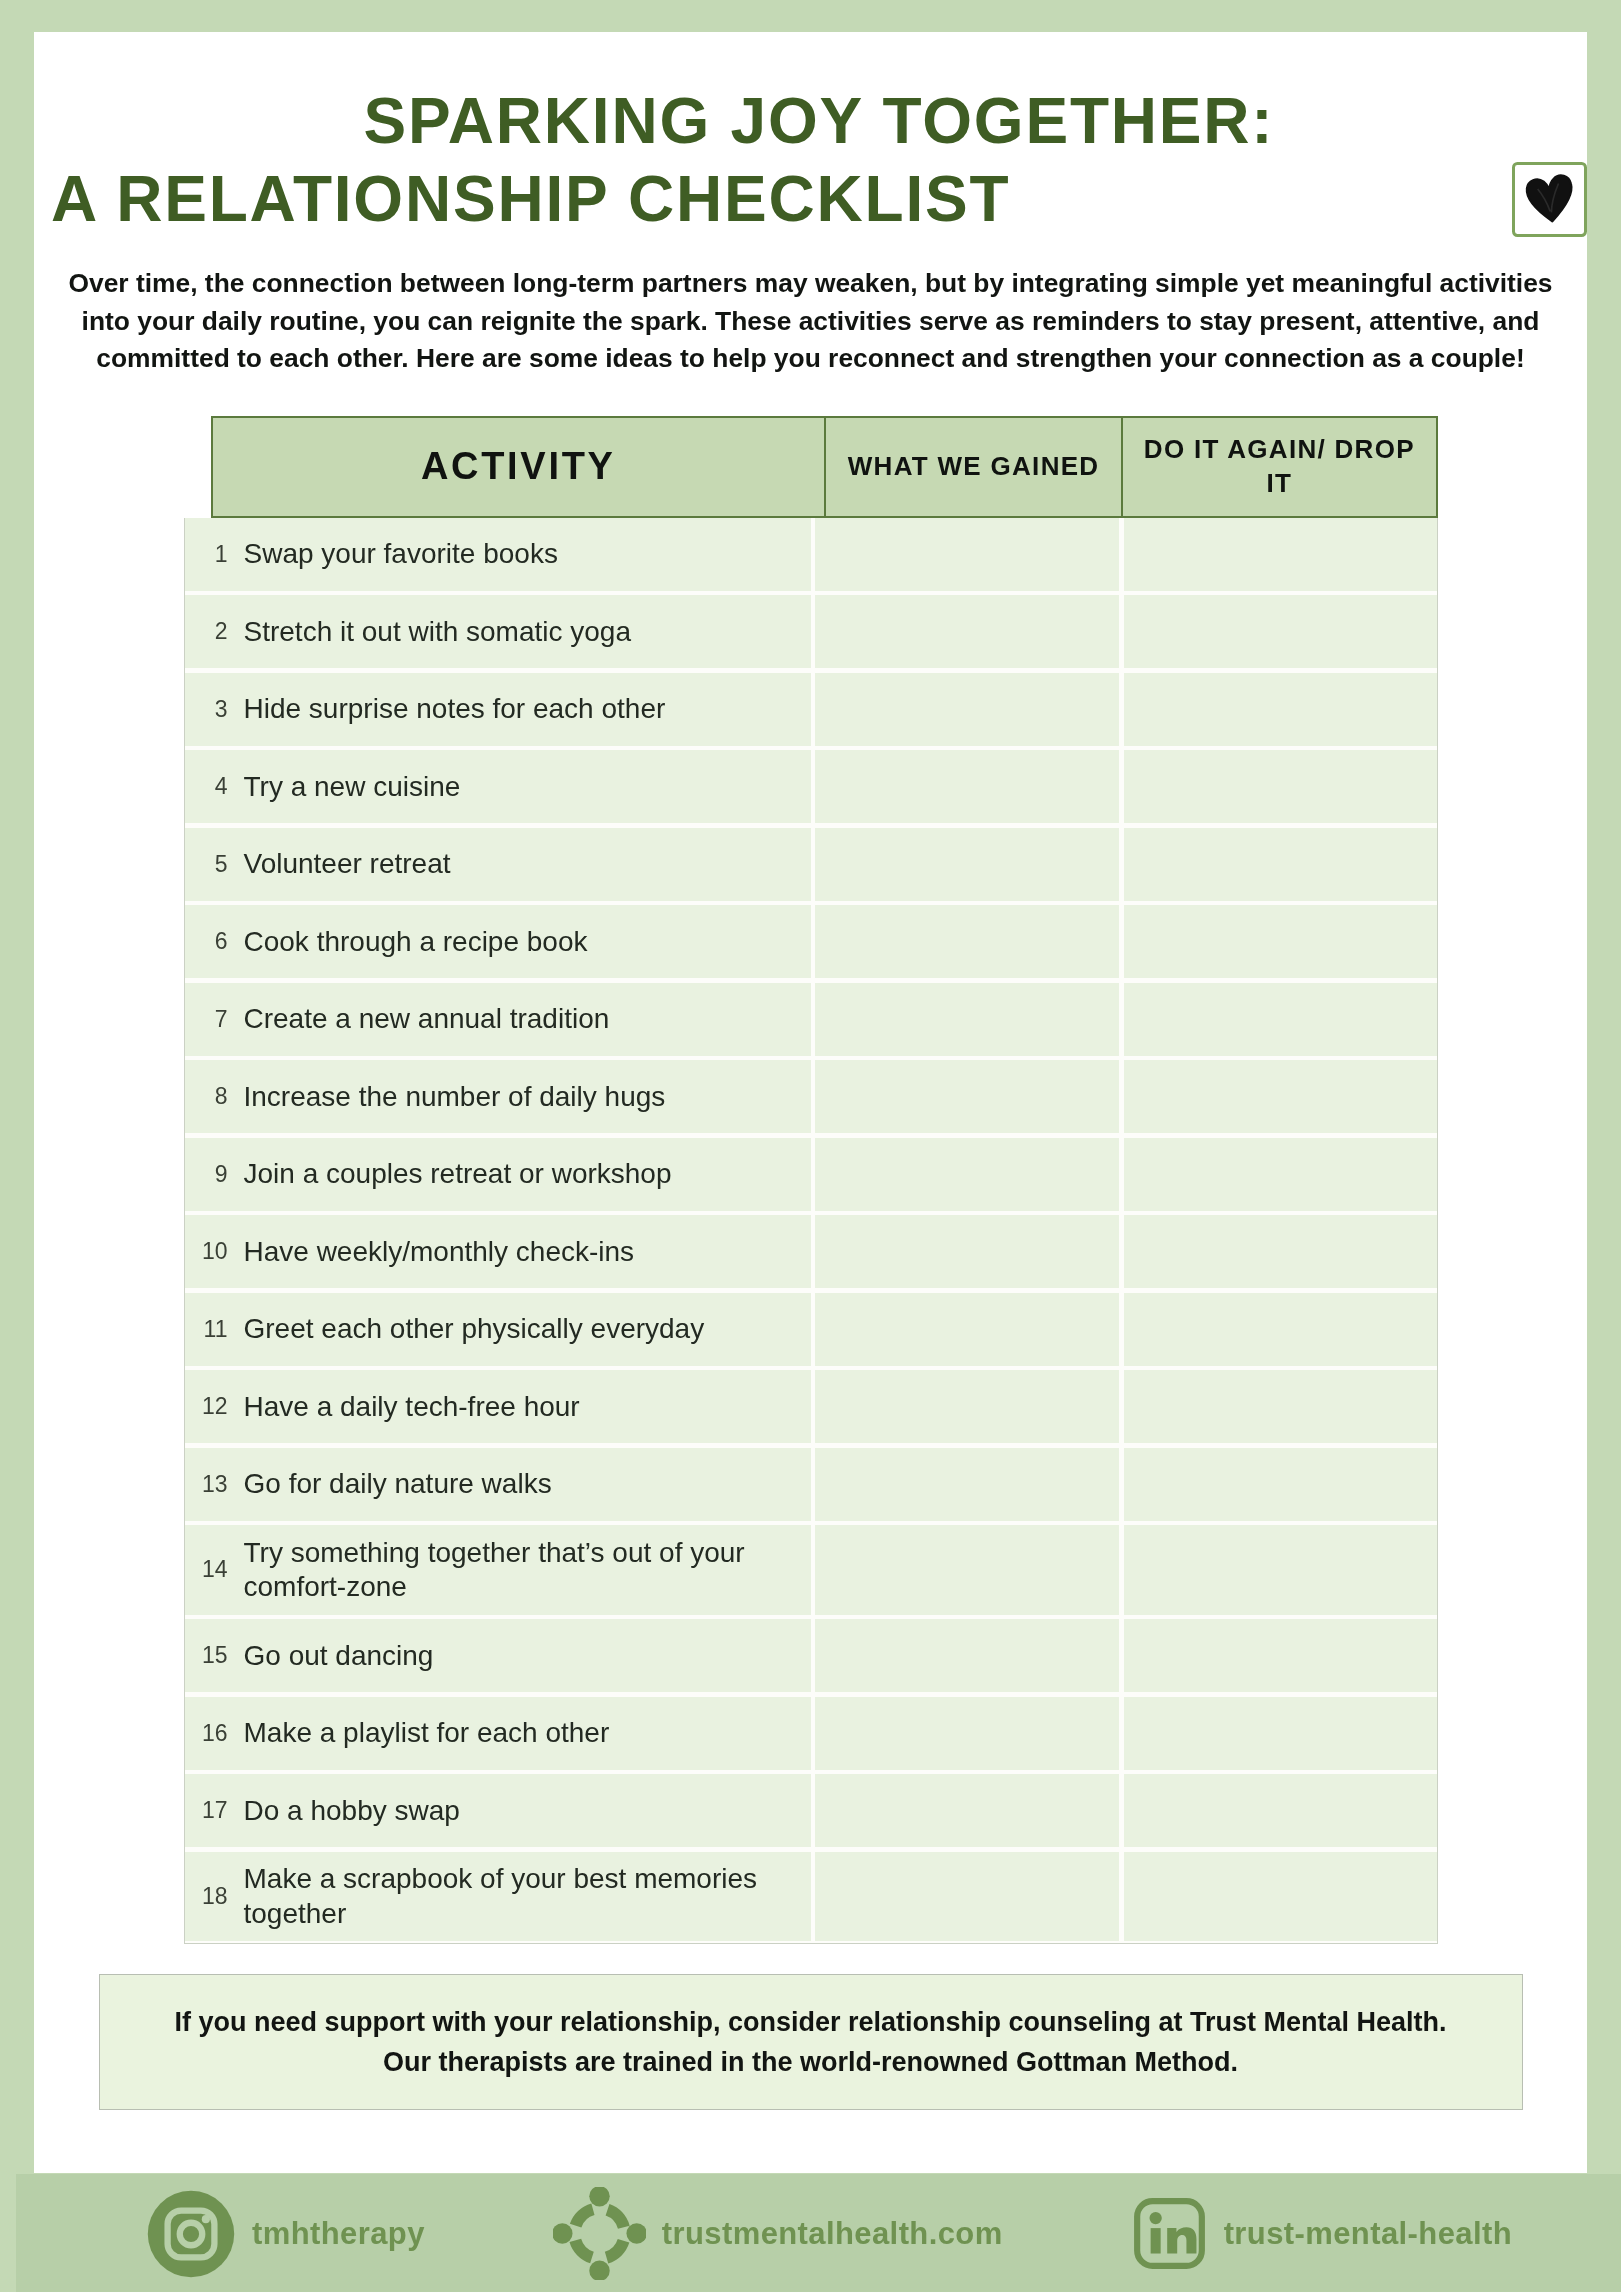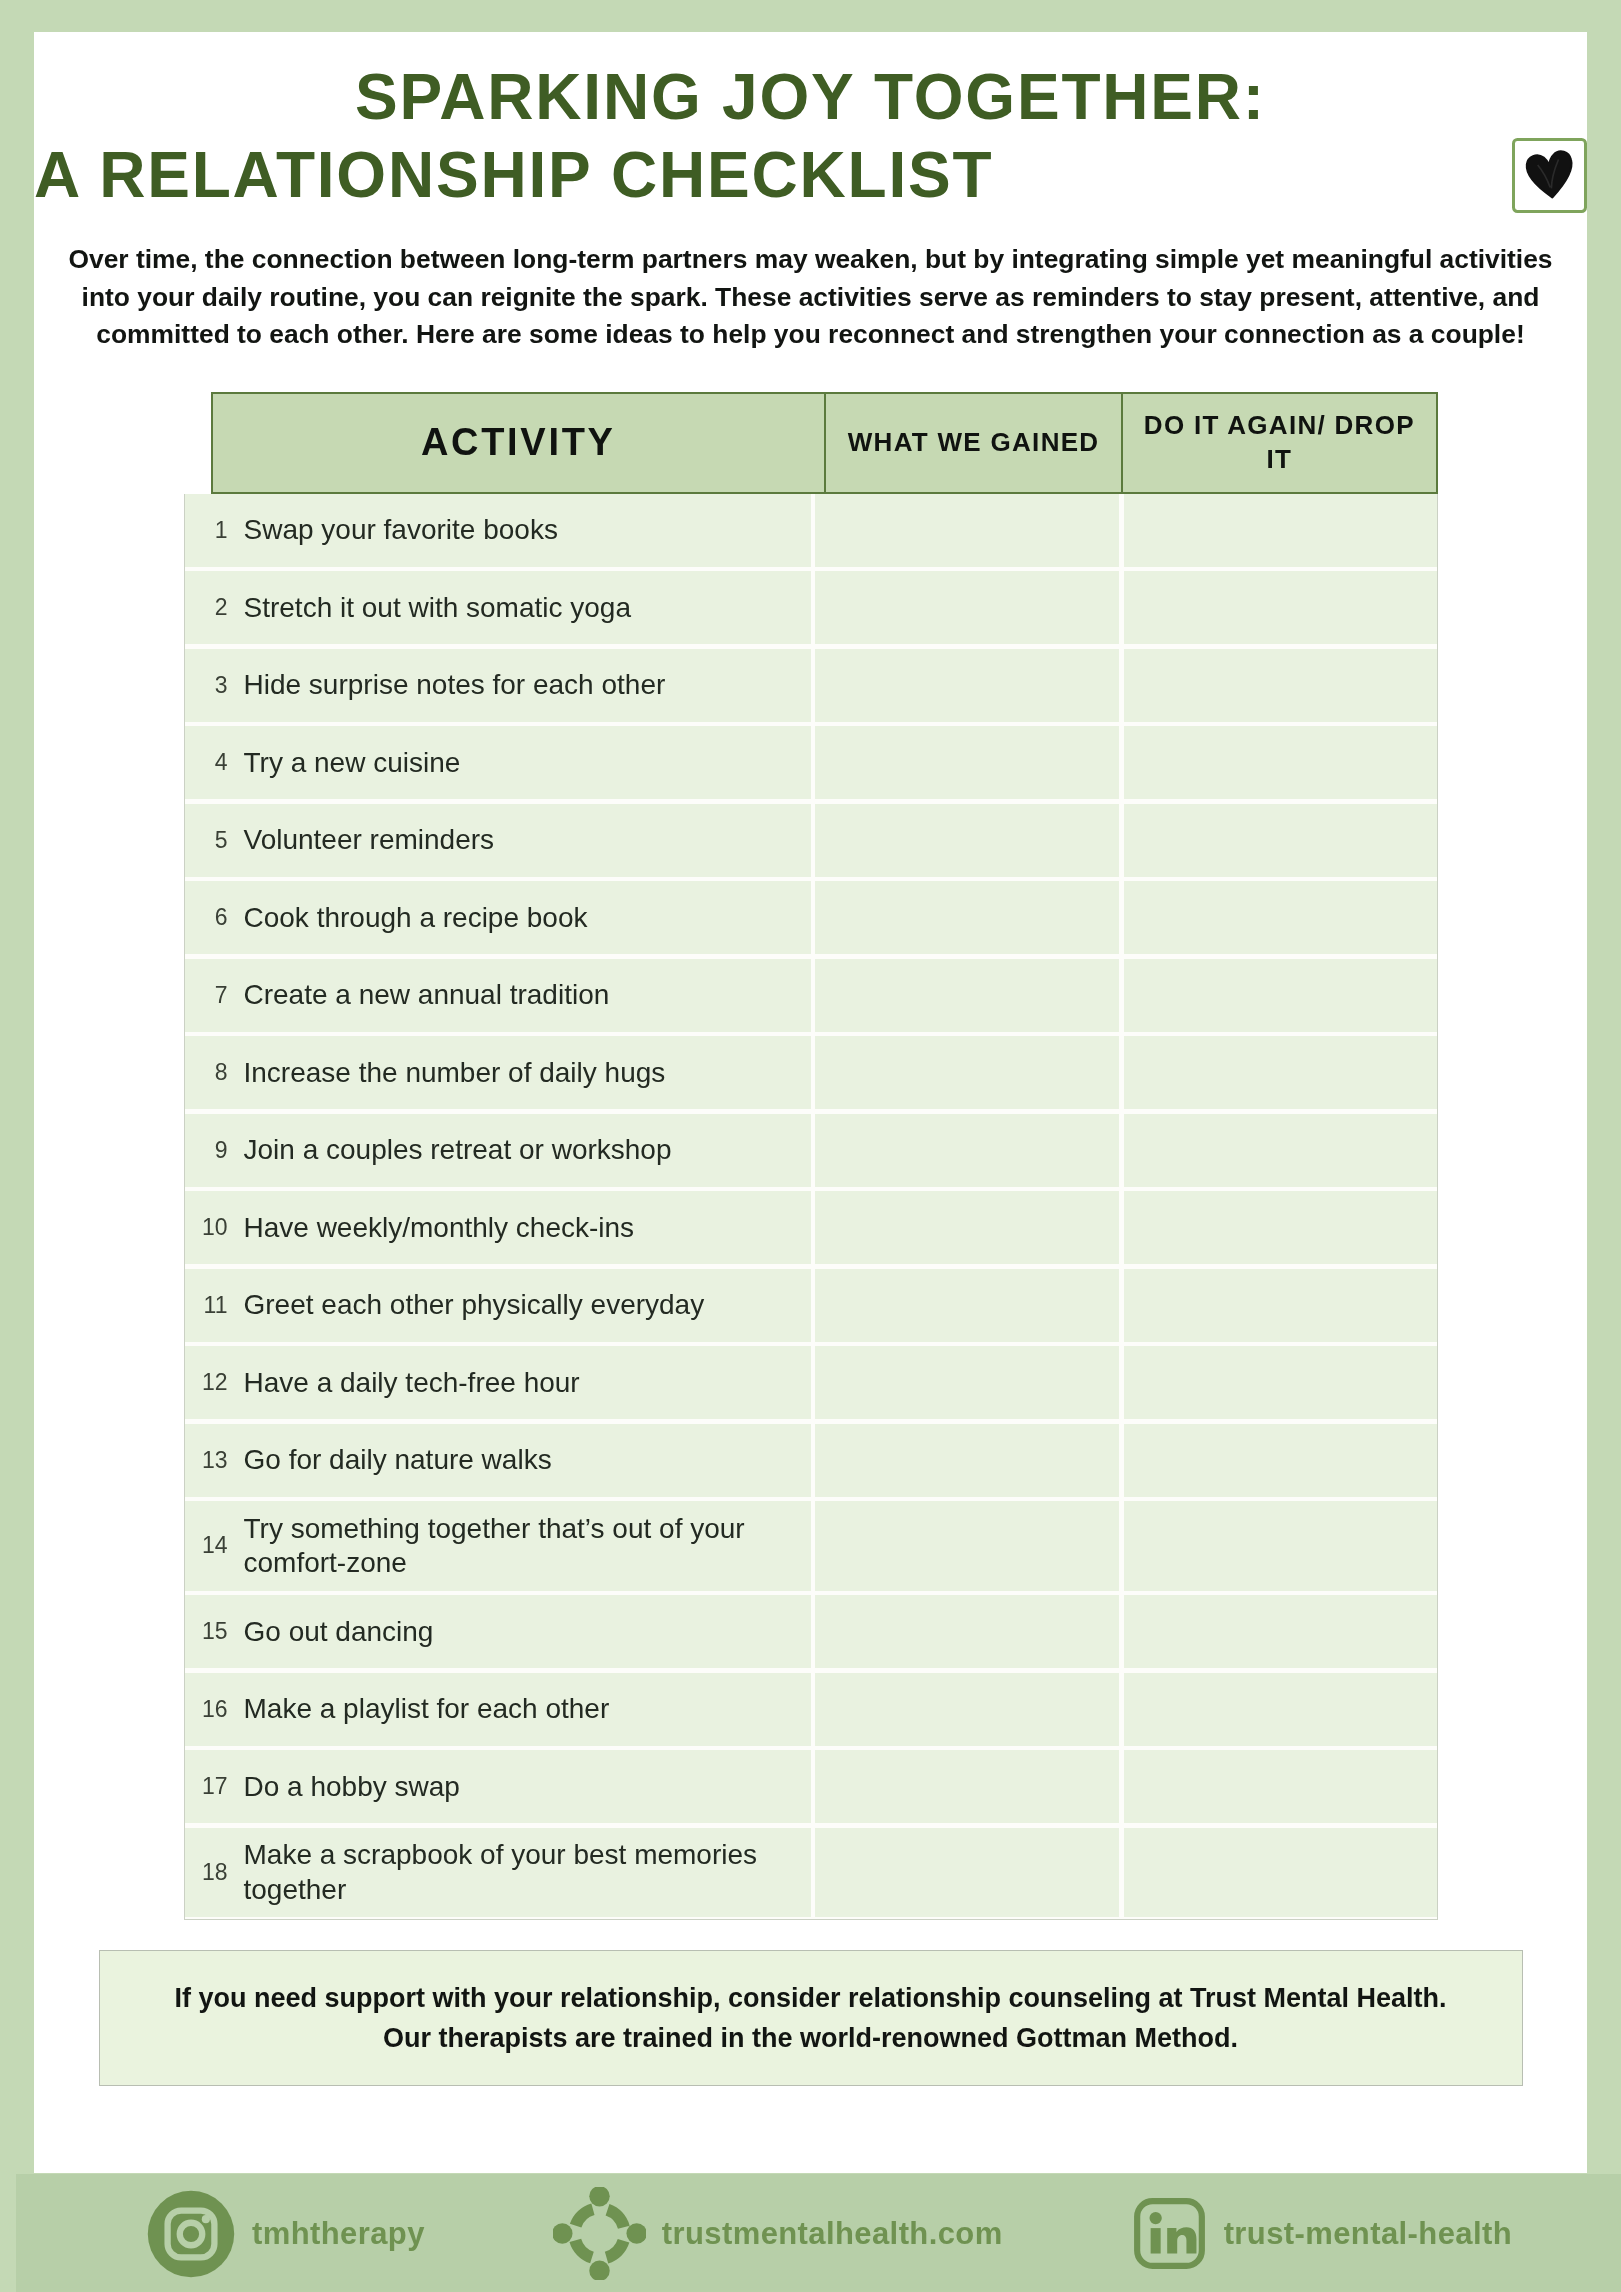--- a/index.html
+++ b/index.html
@@ -6,21 +6,21 @@
   body { background:#9aa99a; font-family:"Liberation Sans", sans-serif; }
   .canvas {
     position:relative; width:1621px; height:2293px; margin:0 auto;
     background:#c4d9b5; overflow:hidden;
   }
   .page {
     position:absolute; left:34px; top:32px; width:1553px; height:2141px;
     background:#ffffff;
   }
   
-  .title-block { margin-top:26px; text-align:center; color:#3f5d24; }
+  .title-block { margin-top:50px; text-align:center; color:#3f5d24;padding-left:17px; }
   .title-line {
     font-size:64px; font-weight:bold; letter-spacing:1.8px; line-height:1.22;
   }
   .title-line2-wrap { display:flex; align-items:center; justify-content:space-between; gap:18px; }
   .heart-box {
     display:inline-flex; align-items:center; justify-content:center;
     width:75px; height:75px; border:3.6px solid #7fa45c; border-radius:5.4px;
     background:#ffffff;
   }
   .heart-box svg { transform:rotate(-6deg); }
@@ -133,21 +133,21 @@
           <div class="cell-activity">
               <span class="num">4</span>
               <span class="label">Try a new cuisine</span>
             </div>
           <div></div>
           <div></div>
         </div>
         <div class="trow">
           <div class="cell-activity">
               <span class="num">5</span>
-              <span class="label">Volunteer reminders</span>
+              <span class="label">Volunteer retreat</span>
             </div>
           <div></div>
           <div></div>
         </div>
         <div class="trow">
           <div class="cell-activity">
               <span class="num">6</span>
               <span class="label">Cook through a recipe book</span>
             </div>
           <div></div>

